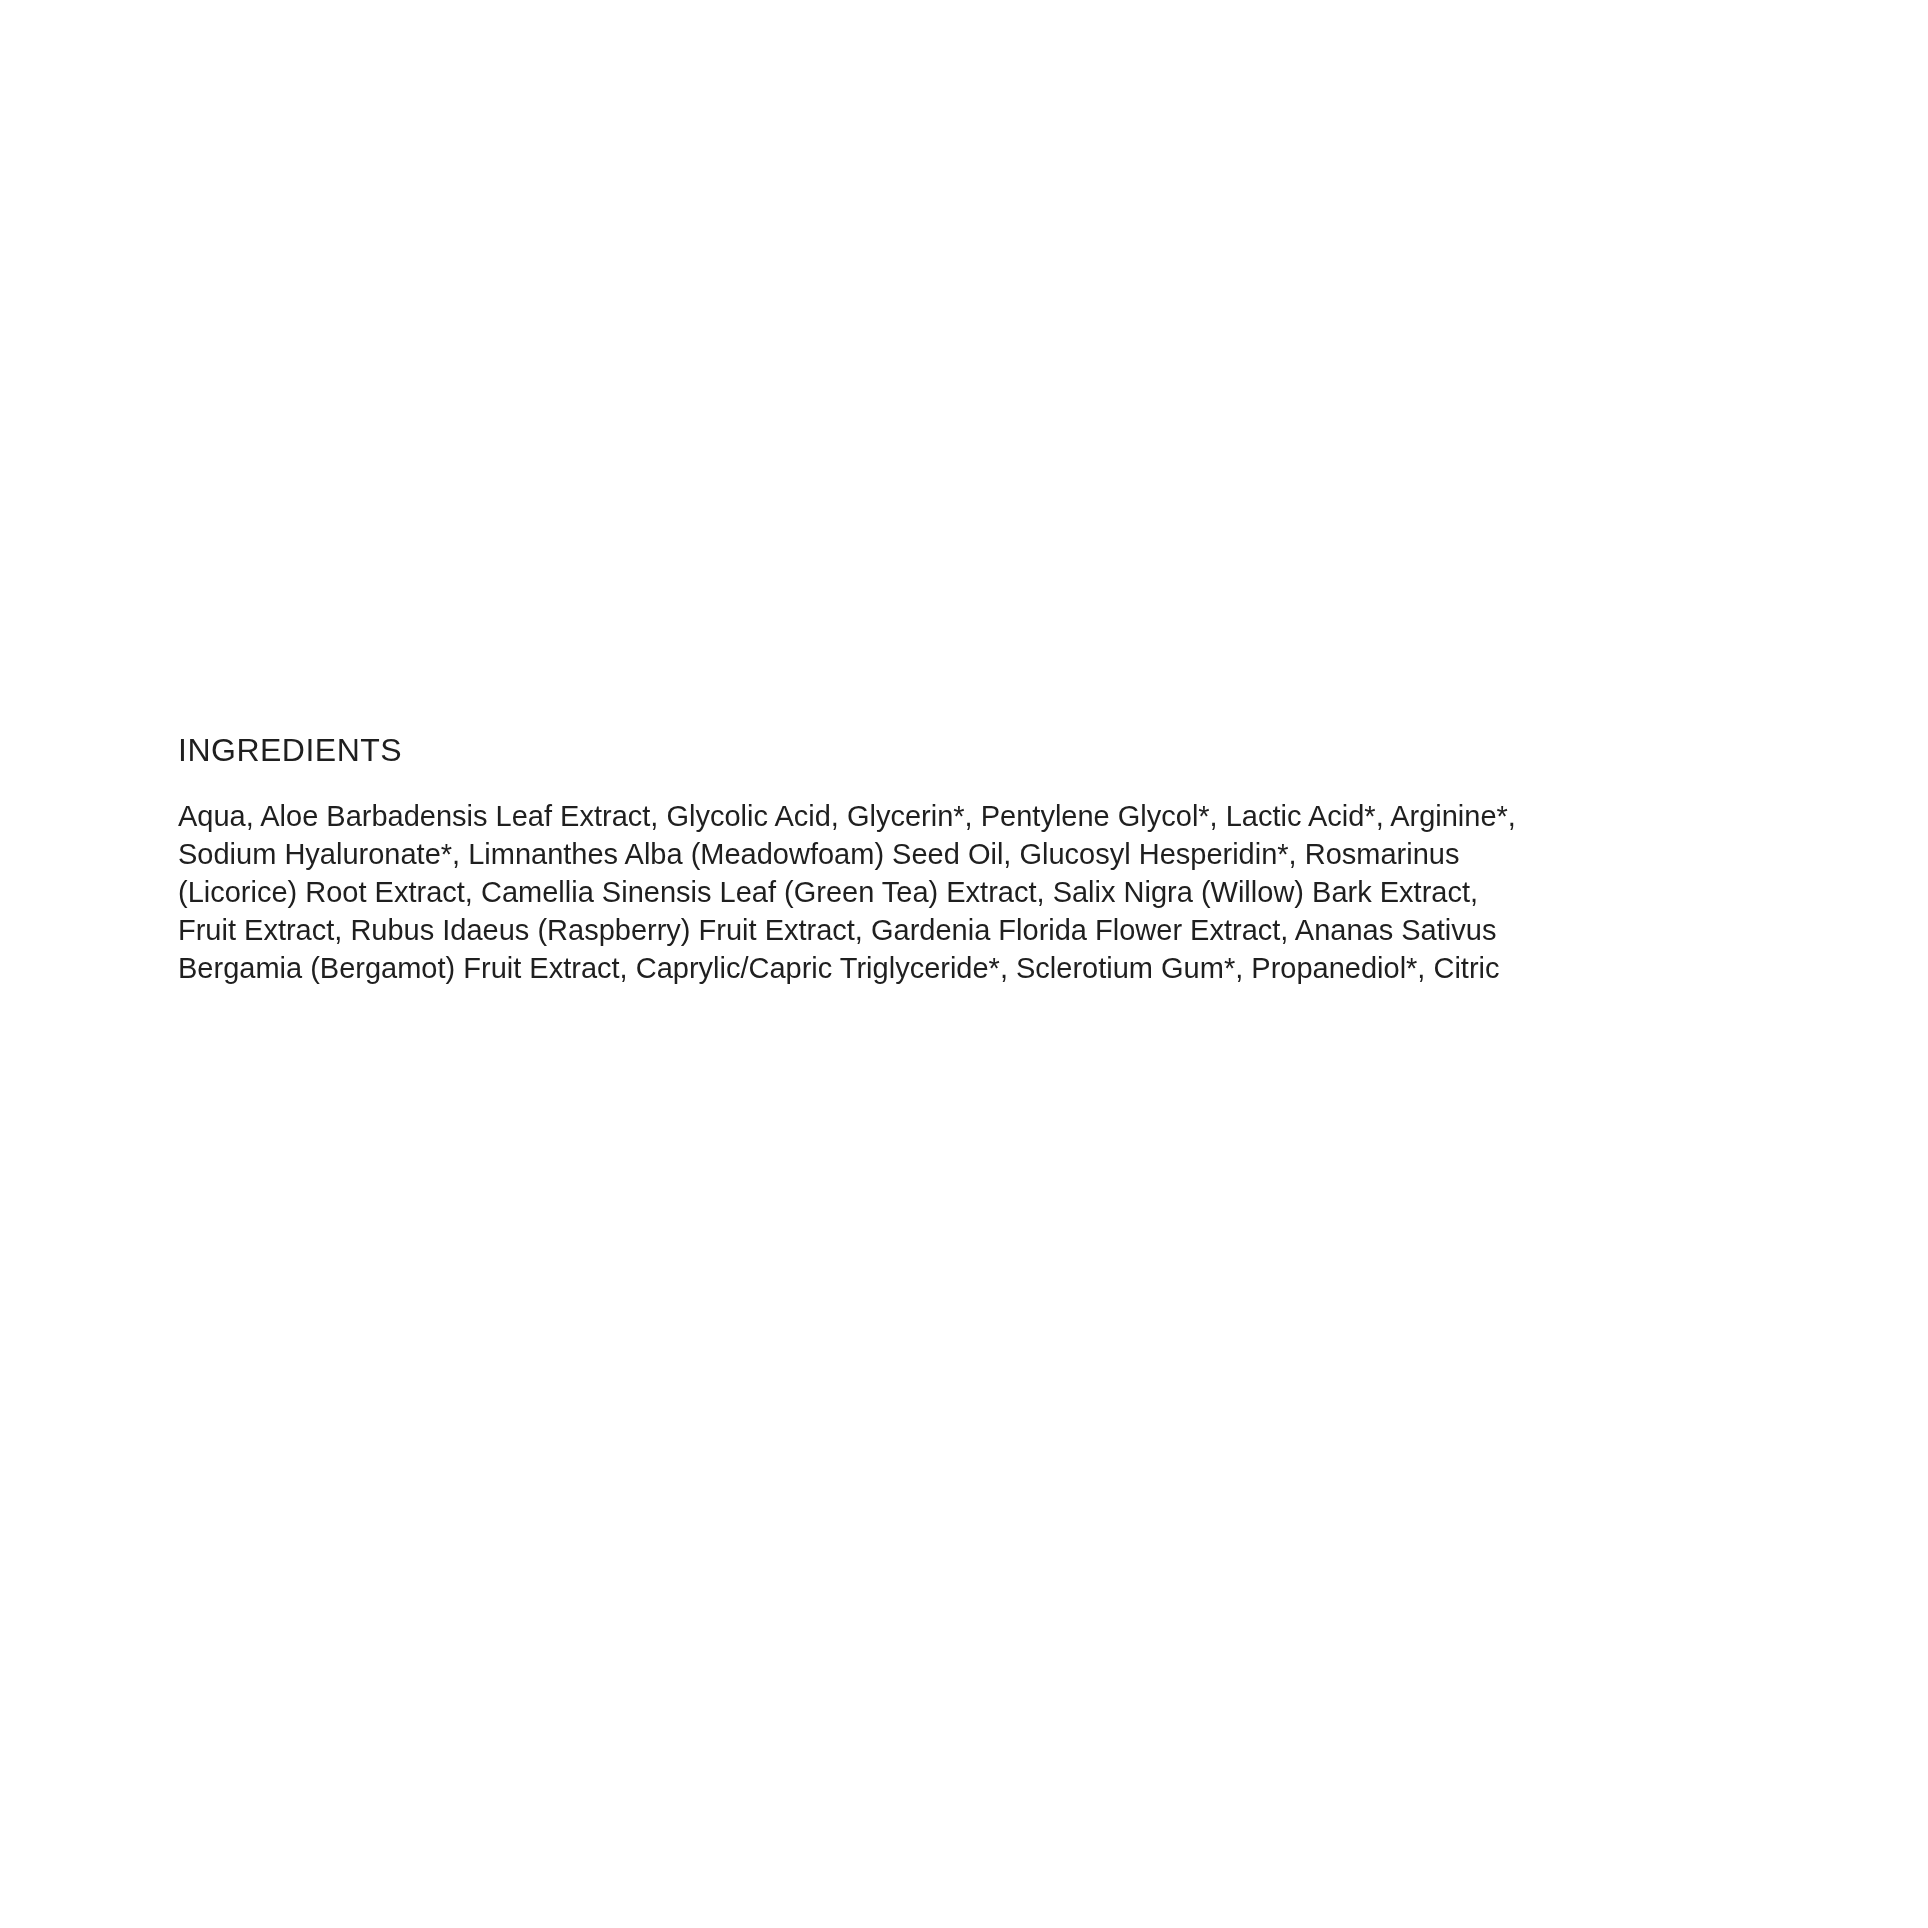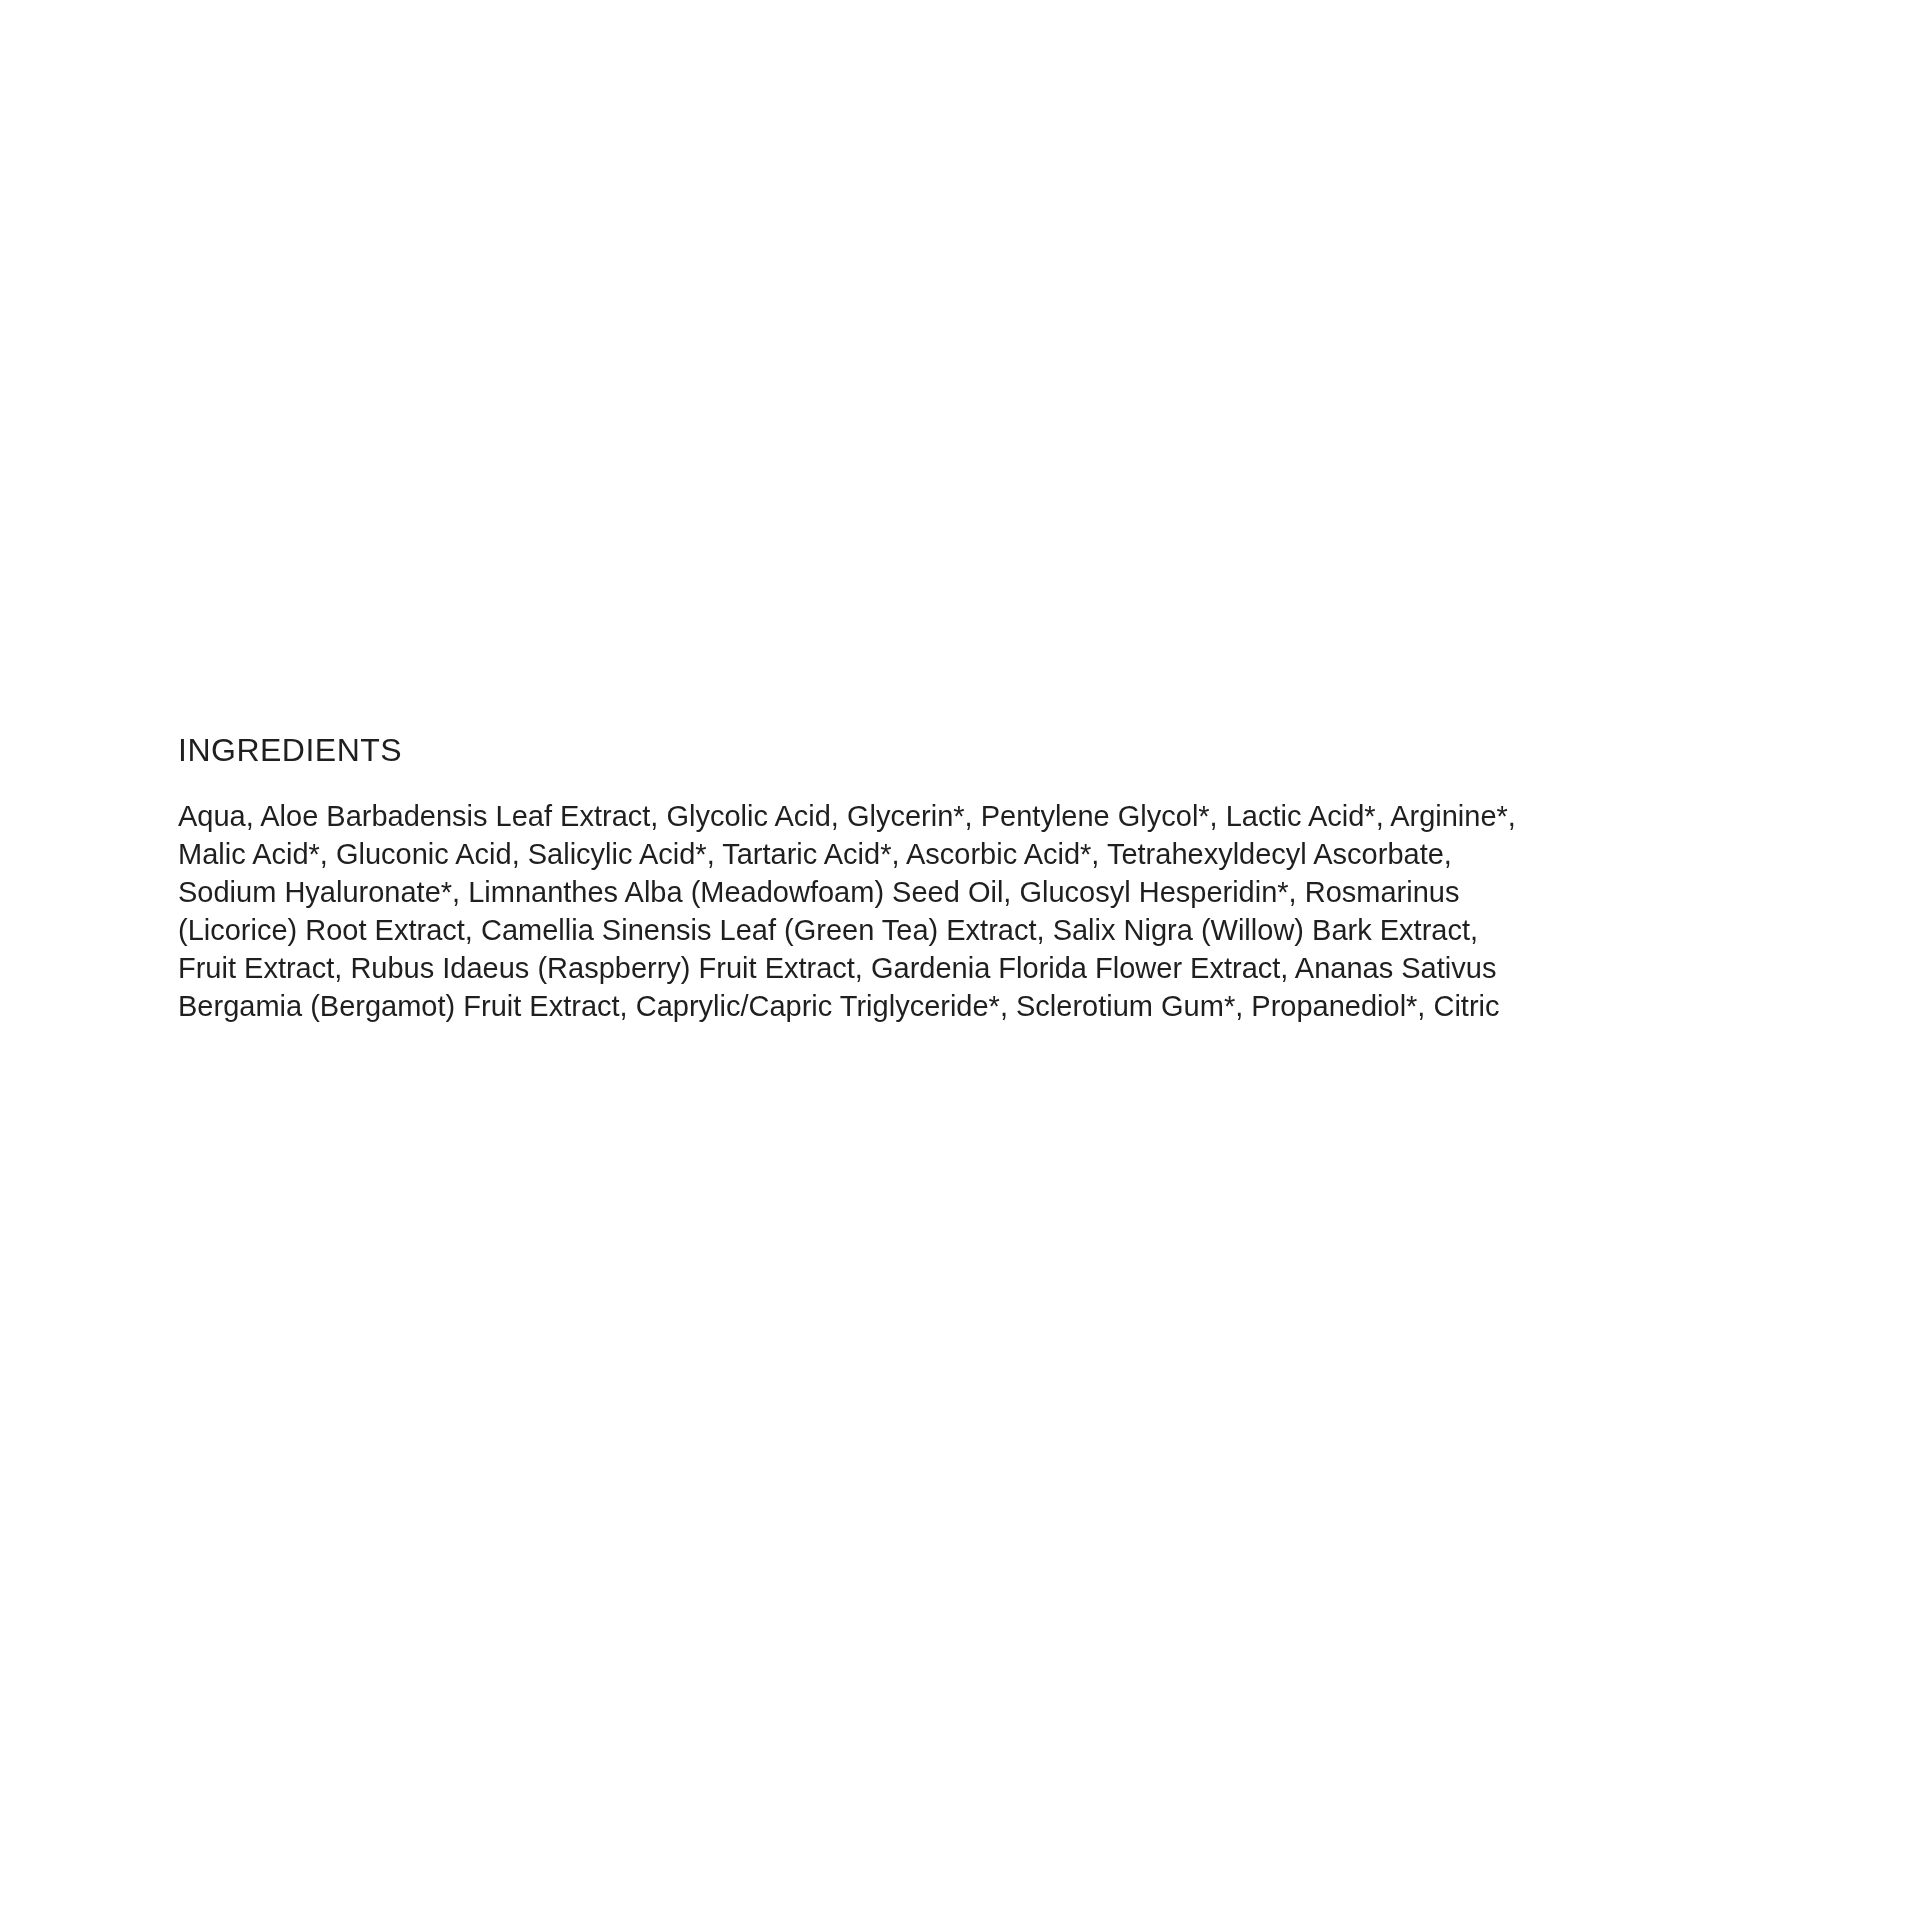--- a/index.html
+++ b/index.html
@@ -49,21 +49,20 @@
 </style>
 </head>
 <body>
 
 <div class="page">
 
   <div class="ingredients-heading">INGREDIENTS</div>
 
   <div class="ingredients-paragraph">
     <div class="ingredients-line">Aqua, Aloe Barbadensis Leaf Extract, Glycolic Acid, Glycerin*, Pentylene Glycol*, Lactic Acid*, Arginine*,</div>
-    <div class="ingredients-line">Malic Acid*, Gluconic Acid, Salicylic Acid*, Tartaric Acid*, Ascorbic Acid*, Tetrahexyldecyl Ascorbate,</div>
     <div class="ingredients-line">Sodium Hyaluronate*, Limnanthes Alba (Meadowfoam) Seed Oil, Glucosyl Hesperidin*, Rosmarinus</div>
     <div class="ingredients-line">(Licorice) Root Extract, Camellia Sinensis Leaf (Green Tea) Extract, Salix Nigra (Willow) Bark Extract,</div>
     <div class="ingredients-line">Fruit Extract, Rubus Idaeus (Raspberry) Fruit Extract, Gardenia Florida Flower Extract, Ananas Sativus</div>
     <div class="ingredients-line">Bergamia (Bergamot) Fruit Extract, Caprylic/Capric Triglyceride*, Sclerotium Gum*, Propanediol*, Citric</div>
   </div>
 
 </div>
 
 
 </body></html>

